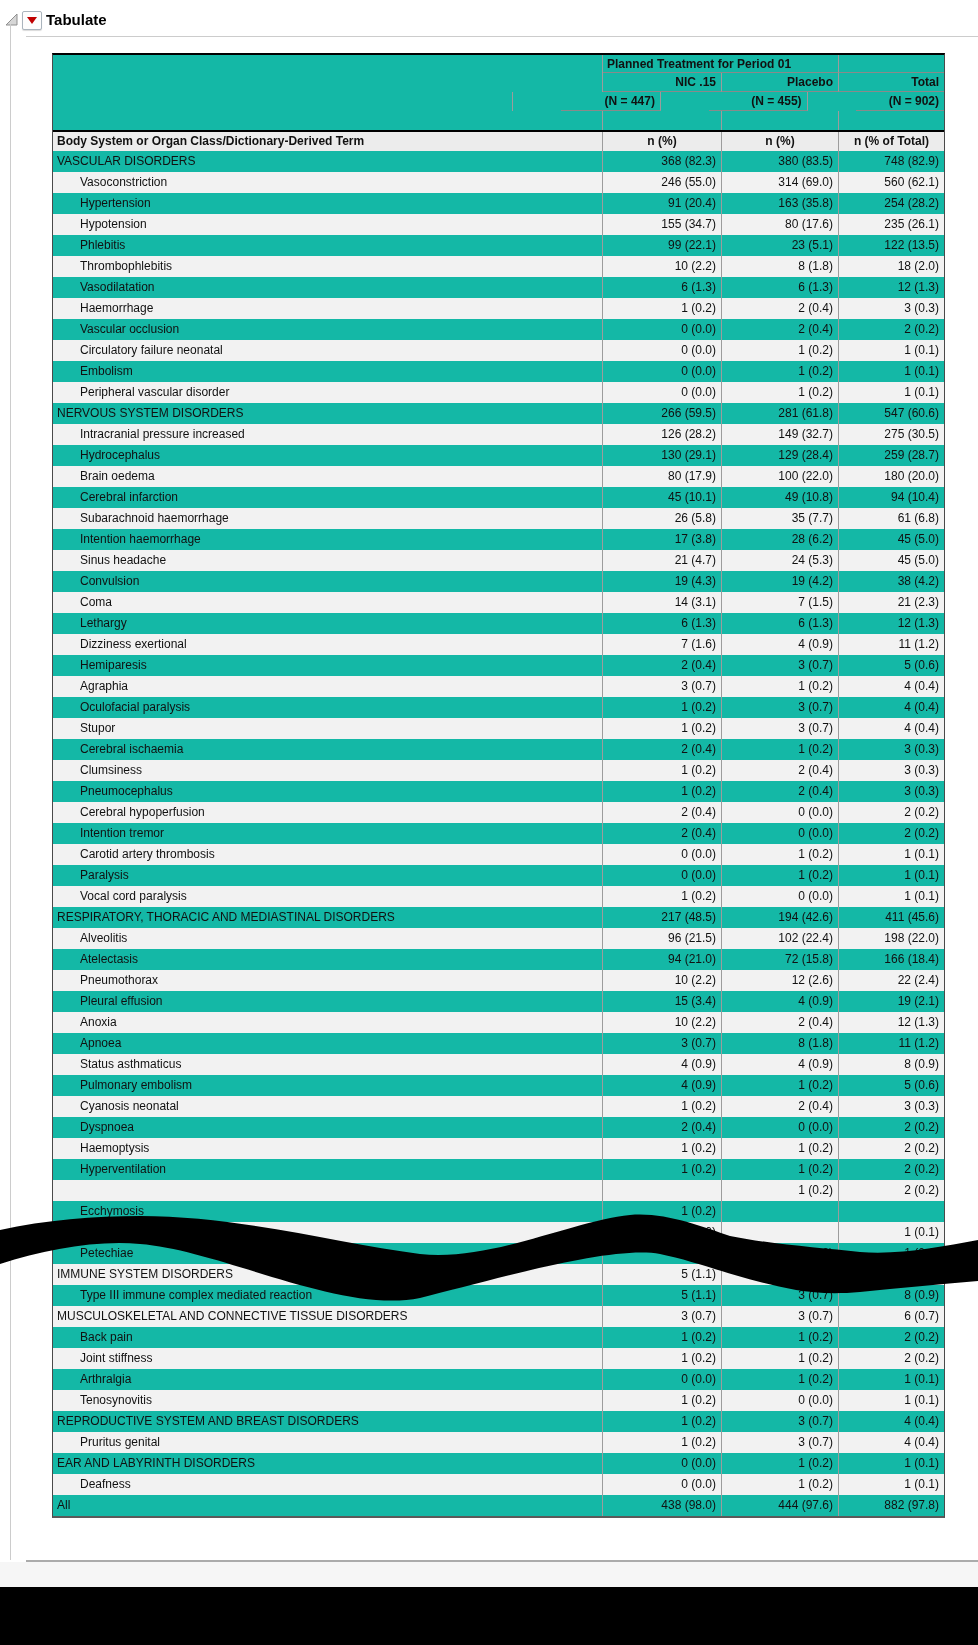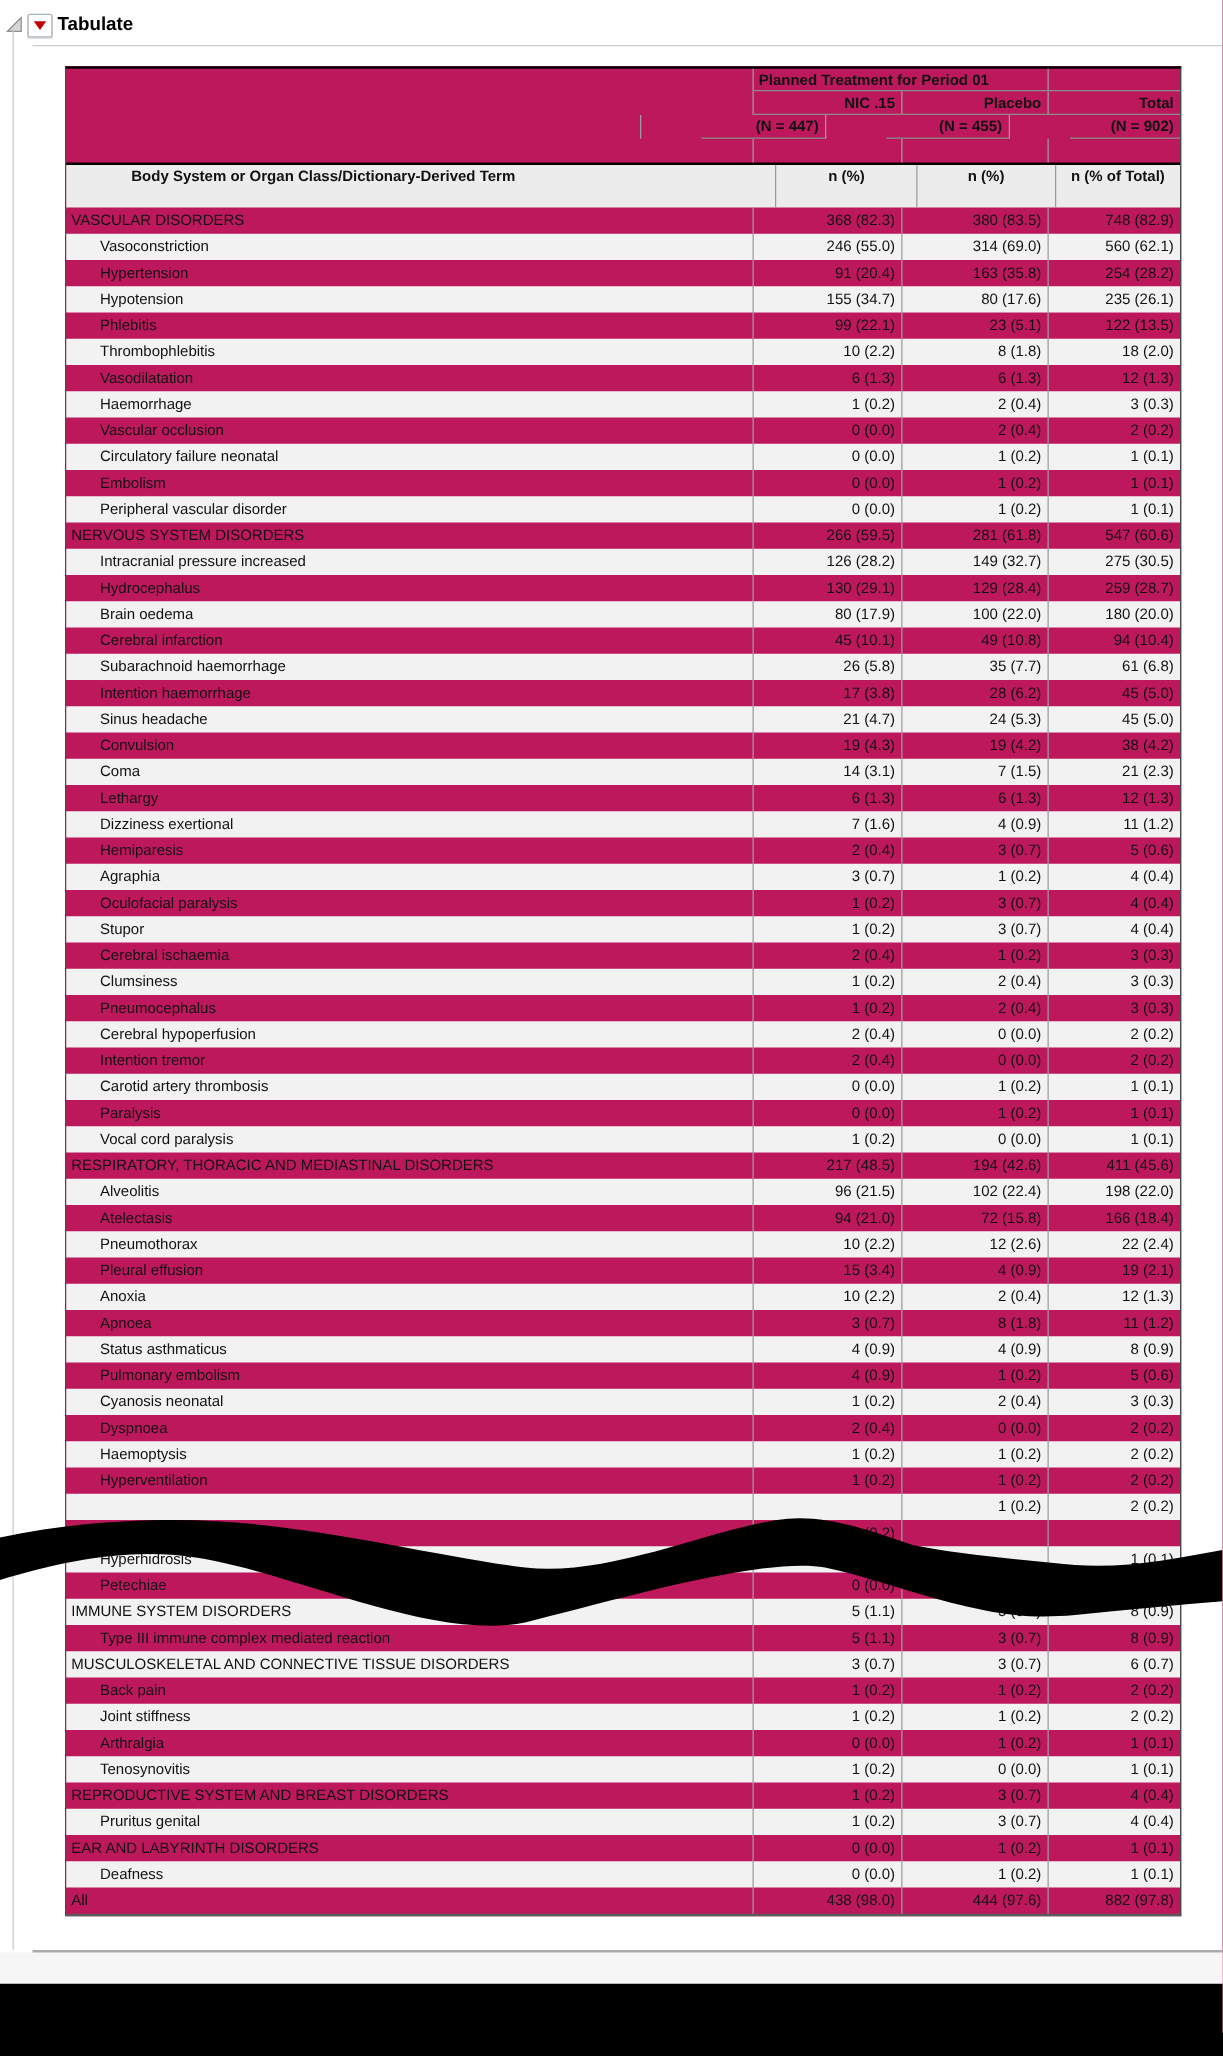--- a/index.html
+++ b/index.html
@@ -18,37 +18,37 @@
   }
   .menu-tri{width:0;height:0;border-left:5px solid transparent;border-right:5px solid transparent;border-top:7px solid #c00000;}
   .outline-title{position:absolute;left:46px;top:5px;font-size:15px;font-weight:bold;color:#000;}
   .title-underline{position:absolute;left:26px;top:30px;width:952px;height:1px;background:#cccccc;}
   .outline-vline{position:absolute;left:10px;top:24px;width:1px;height:1536px;background:#cccccc;}
 
   
   .tab-table{
     position:absolute;left:52px;top:53px;width:893px;box-sizing:border-box;
     border-top:2px solid #000;border-left:1px solid #4a4a4a;border-right:1px solid #4a4a4a;
-    border-bottom:2px solid #5a5a5a;background:#be185d;font-size:12px;
+    border-bottom:2px solid #5a5a5a;background:#14b8a6;font-size:12px;
   }
   .hrow{display:flex;box-sizing:border-box;}
   .cell{box-sizing:border-box;overflow:hidden;white-space:nowrap;}
   .c-label{width:550px;padding-left:4px;}
   .c-nic{width:119px;}
   .c-pla{width:117px;}
   .c-tot{width:105px;}
   .vline-r{border-right:1px solid #9c9c9c;}
   .num{text-align:right;padding-right:5px;}
   .ctr{text-align:center;}
   .bold{font-weight:bold;}
   .h1{height:18px;line-height:18px;}
   .h2{height:19px;line-height:19px;}
   .h3{height:19px;line-height:19px;gap:48px;}
   .h4{height:19px;line-height:19px;}
-  .h5{height:34px;line-height:18px;background:#ececec;padding-left:48px;}
+  .h5{height:19px;line-height:18px;background:#ececec;}
   .bline{border-bottom:1px solid #8a8a8a;}
   .span2{width:236px;padding-left:4px;font-weight:bold;border-right:1px solid #9c9c9c;}
   .thickline{height:2px;background:#000;}
   .drow{display:flex;height:21px;line-height:21px;}
   .drow:nth-child(even){background:#f2f2f2;}
   .drow .c-label.term{padding-left:27px;}
 
   
   .wave-svg{position:absolute;left:0;top:1180px;width:978px;height:170px;pointer-events:none;}
   .bottom-strip{position:absolute;left:0;top:1562px;width:978px;height:25px;background:#f6f6f6;}

